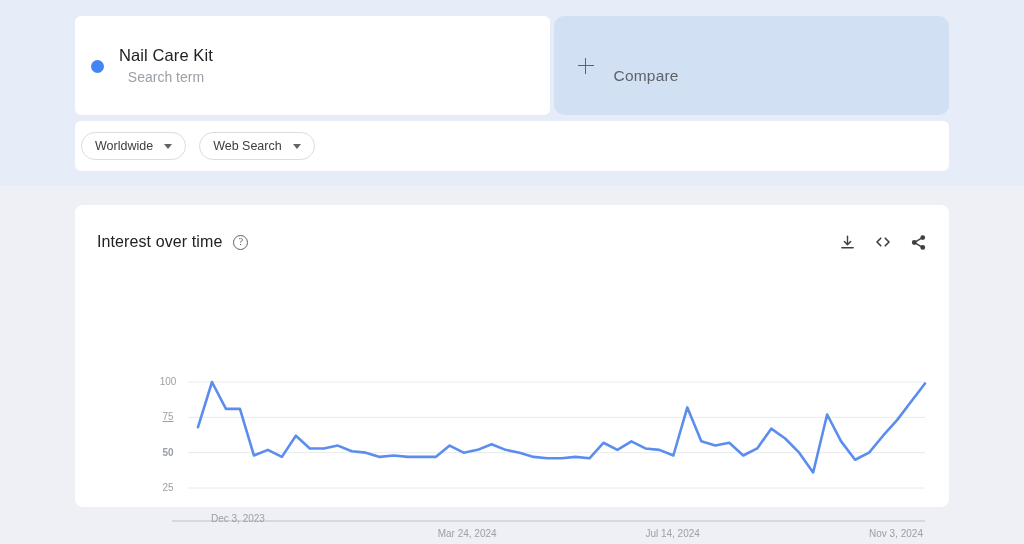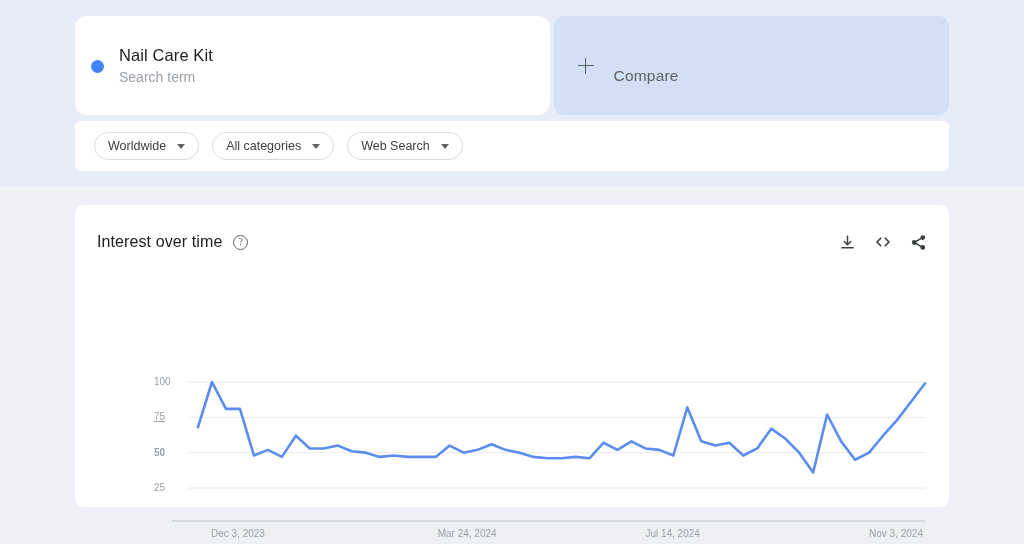--- a/index.html
+++ b/index.html
@@ -32,25 +32,26 @@
   .term-row {
     position: absolute;
     left: 75px; top: 16px;
     width: 874px; height: 99px;
     display: flex;
     gap: 4px;
   }
   .term-card {
     width: 522px;
     background: #ffffff;
-    border-radius: 12px;
+    border-radius: 6px;
     position: relative;
     display: flex;
     align-items: center;
     padding-left: 16px;
+    text-align: center;
   }
   .term-dot {
     width: 13px; height: 13px;
     border-radius: 50%;
     background: #4285f4;
     flex: 0 0 auto;
     margin-right: 15px;
     margin-top: 2px;
   }
   .term-texts { display: flex; flex-direction: column; justify-content: center; }
@@ -97,21 +98,21 @@
 
   
   .filter-bar {
     position: absolute;
     left: 75px; top: 121px;
     width: 874px; height: 50px;
     background: #ffffff;
     border-radius: 6px;
     display: flex;
     align-items: center;
-    padding-left: 19px;
+    padding-left: 6px;
     gap: 13px;
   }
   .chip {
     height: 28px;
     border: 1px solid #dadce0;
     border-radius: 14px;
     background: #fff;
     display: flex;
     align-items: center;
     padding: 0 13px;
@@ -177,21 +178,21 @@
     position: absolute;
     left: 0; top: 60px;
     width: 874px; height: 265px;
   }
   .axis-label {
     position: absolute;
     font-size: 10px;
     color: #9aa0a6;
     white-space: nowrap;
   }
-  .y-lab { text-align: left; width: 28px; }
+  .y-lab { text-align: center; width: 28px; }
   svg.plot { position: absolute; left: 0; top: 0; }
 </style>
 </head>
 <body>
 
 <div class="bg-top"></div>
 <div class="bg-bottom"></div>
 
 <div class="term-row">
 
@@ -205,24 +206,20 @@
 
   <div class="compare-card">
     <span class="plus-icon"></span>
     <span class="compare-label">Compare</span>
   </div>
 </div>
 
 <div class="filter-bar">
   <div class="chip">
     <span class="chip-label">Worldwide</span>
-    <span class="caret"></span>
-  </div>
-  <div class="chip">
-    <span class="chip-label">All categories</span>
     <span class="caret"></span>
   </div>
   <div class="chip">
     <span class="chip-label">Web Search</span>
     <span class="caret"></span>
   </div>
 </div>
 
 <div class="chart-card">
 
@@ -256,19 +253,19 @@
         <line x1="113" x2="850" y1="152.33333333333334" y2="152.33333333333334" stroke="#e8eaed" stroke-width="1"></line>
         <line x1="113" x2="850" y1="187.66666666666669" y2="187.66666666666669" stroke="#e8eaed" stroke-width="1"></line>
         <line x1="113" x2="850" y1="223" y2="223" stroke="#e8eaed" stroke-width="1"></line>
         <line x1="97" x2="850" y1="256" y2="256" stroke="#bdc1c6" stroke-width="1"></line>
         <polyline points="123,162.22666666666666 136.98076923076923,117 150.96153846153845,143.85333333333332 164.94230769230768,143.85333333333332 178.9230769230769,190.49333333333334 192.90384615384616,184.84 206.8846153846154,191.90666666666667 220.8653846153846,170.70666666666665 234.84615384615384,183.42666666666668 248.8269230769231,183.42666666666668 262.8076923076923,180.6 276.78846153846155,186.25333333333333 290.7692307692308,187.66666666666669 304.75,191.90666666666667 318.7307692307692,190.49333333333334 332.71153846153845,191.90666666666667 346.6923076923077,191.90666666666667 360.6730769230769,191.90666666666667 374.6538461538462,180.6 388.63461538461536,187.66666666666669 402.61538461538464,184.84 416.59615384615387,179.18666666666667 430.5769230769231,184.84 444.5576923076923,187.66666666666669 458.53846153846155,191.90666666666667 472.5192307692308,193.32 486.5,193.32 500.4807692307692,191.90666666666667 514.4615384615385,193.32 528.4423076923076,177.77333333333334 542.4230769230769,184.84 556.4038461538462,176.36 570.3846153846154,183.42666666666668 584.3653846153846,184.84 598.3461538461538,190.49333333333334 612.3269230769231,142.44 626.3076923076924,176.36 640.2884615384615,180.6 654.2692307692307,177.77333333333334 668.25,190.49333333333334 682.2307692307693,183.42666666666668 696.2115384615385,163.64 710.1923076923077,173.53333333333333 724.1730769230769,187.66666666666669 738.1538461538462,207.45333333333332 752.1346153846154,149.50666666666666 766.1153846153846,176.36 780.0961538461538,194.73333333333335 794.0769230769231,187.66666666666669 808.0576923076923,170.70666666666665 822.0384615384615,155.16 836.0192307692307,136.78666666666666 850,118.41333333333333" fill="none" stroke="#5b8def" stroke-width="2.6" stroke-linejoin="round" stroke-linecap="round"></polyline>
       </svg>
   <div class="axis-label y-lab" style="left: 79px; top: 111px;">100</div>
       <div class="axis-label y-lab" style="left: 79px; top: 146.333px; text-decoration: underline;">75</div>
       <div class="axis-label y-lab" style="left: 79px; top: 181.667px; font-weight: bold;">50</div>
       <div class="axis-label y-lab" style="left: 79px; top: 217px;">25</div>
-      <div class="axis-label" style="left: 97px; top: 263px; padding-left: 39px;">Dec 3, 2023</div>
+      <div class="axis-label" style="left: 97px; top: 248px; padding-left: 39px;">Dec 3, 2023</div>
       <div class="axis-label" style="left: 346.692px; top: 263px; padding-left: 16px;">Mar 24, 2024</div>
       <div class="axis-label" style="left: 570.385px; top: 263px;">Jul 14, 2024</div>
       <div class="axis-label" style="left: 794.077px; top: 263px;">Nov 3, 2024</div>
     </div>
 
 </div>
 
 </body></html>

